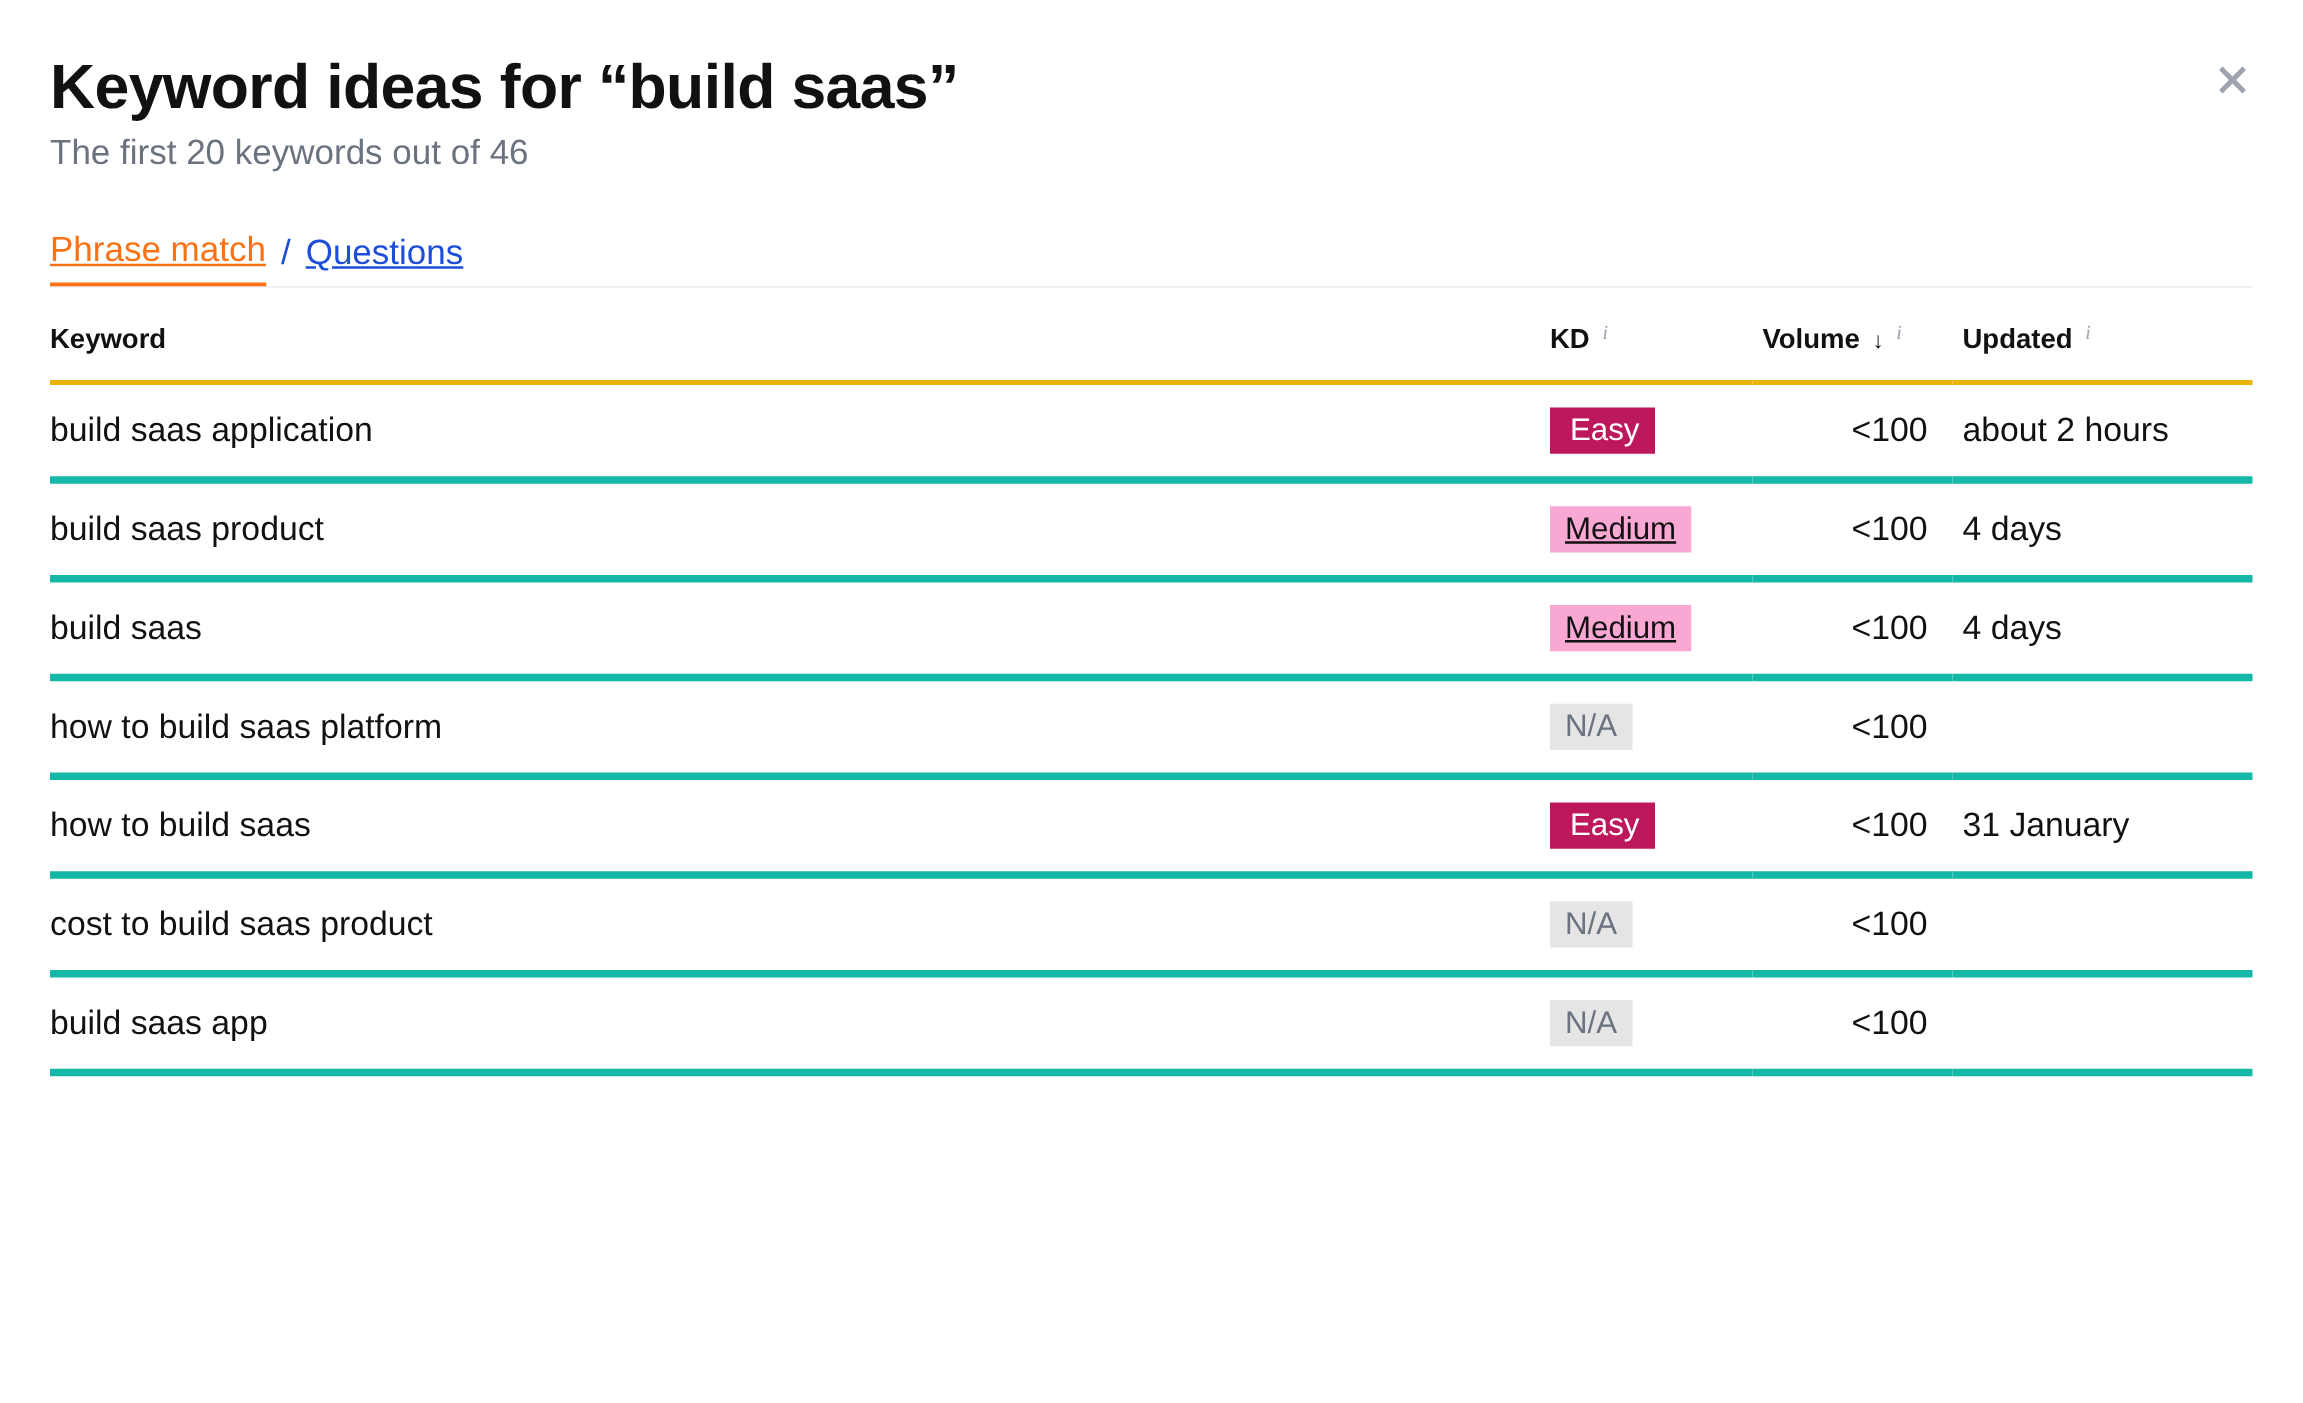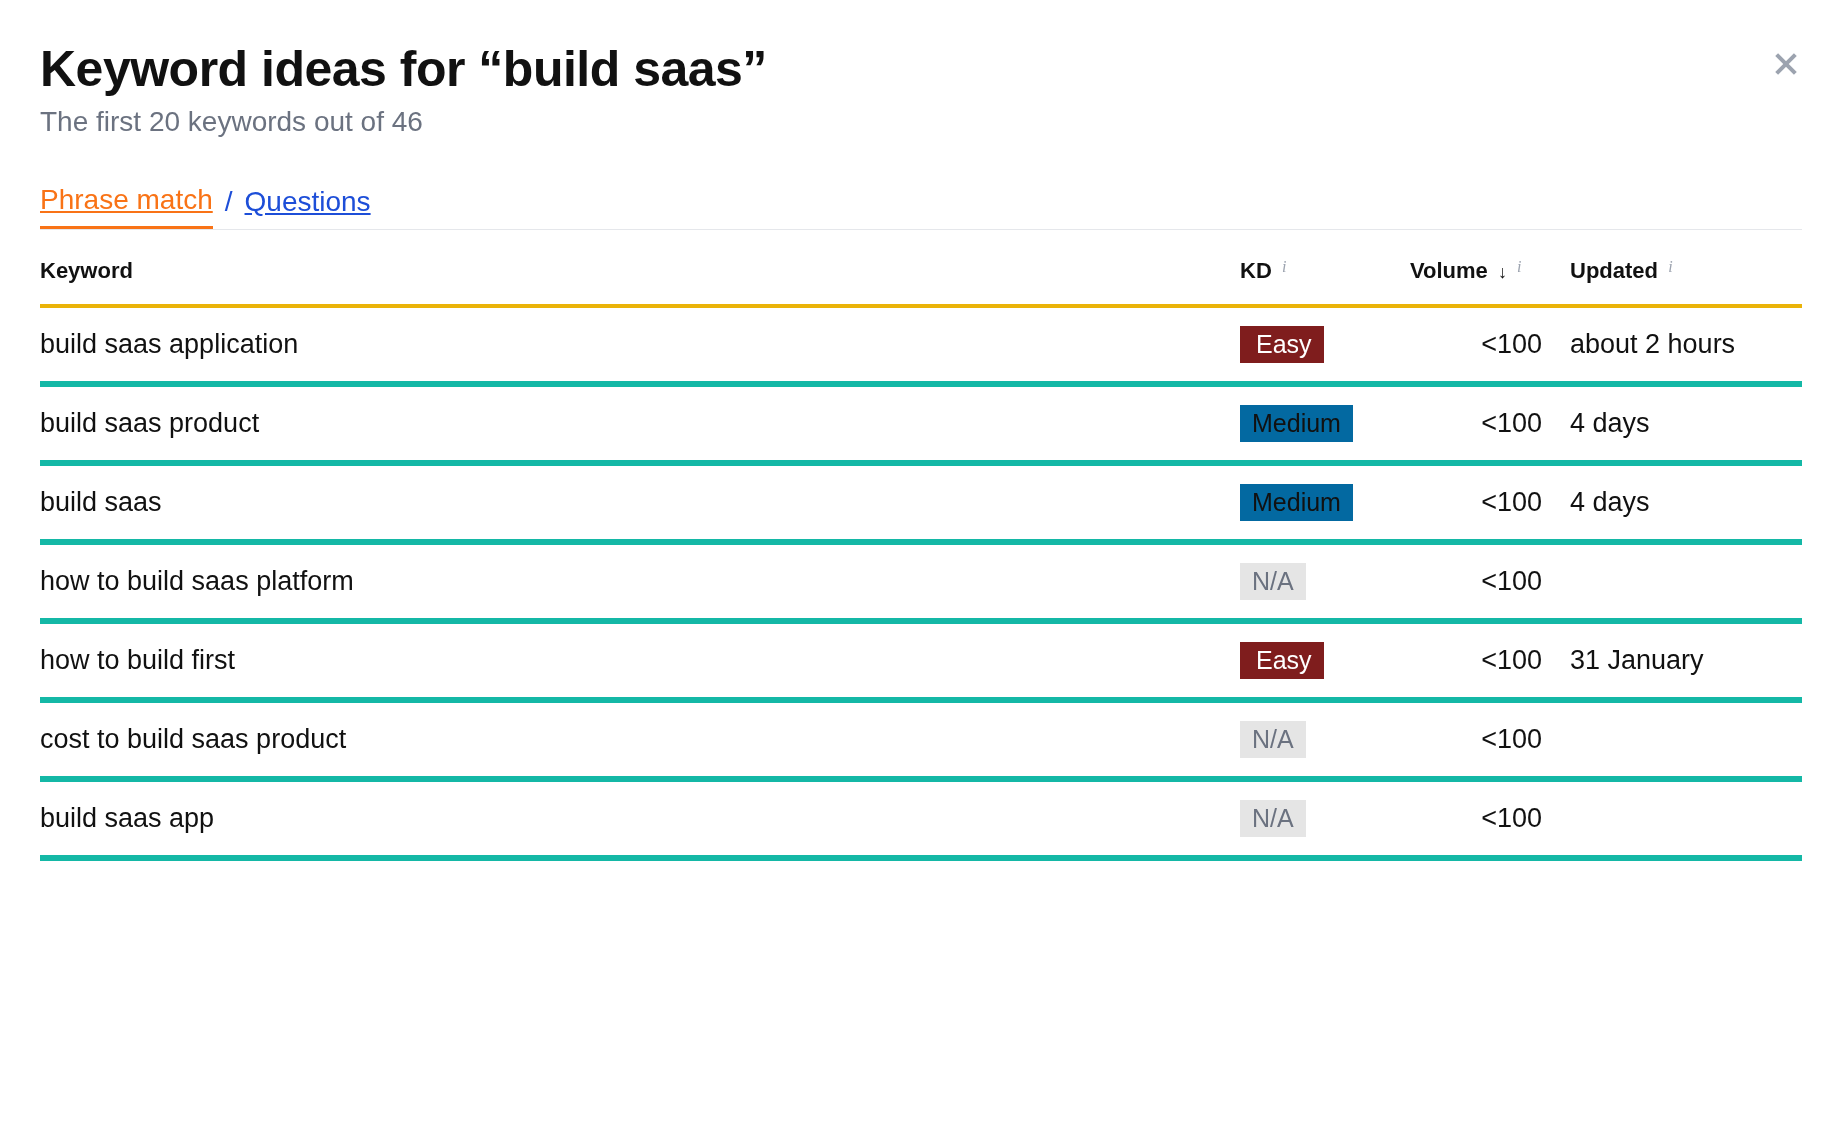--- a/index.html
+++ b/index.html
@@ -108,27 +108,28 @@
     tbody td:first-child {
       padding-left: 0;
     }
     .badge {
       display: inline-block;
       padding: 4px 12px;
       font-size: 25px;
       font-weight: 400;
     }
     .badge-easy {
-      background: #7f1d1d;
+      background: #be185d;
       color: #fff;
       padding-left: 16px;
     }
     .badge-medium {
-      background: #0369a1;
-      color: #111;
+      background: #f9a8d4;
+      color: #111;
+      text-decoration: underline;
     }
     .badge-na {
       background: #e5e5e5;
       color: #6b7280;
     }
     .vol-cell {
       text-align: right;
       padding-right: 20px !important;
     }
   </style>
@@ -194,21 +195,21 @@
         <td class="vol-cell">&lt;100</td>
         <td>4 days</td>
       </tr>
       <tr>
         <td>how to build saas platform</td>
         <td><span class="badge badge-na">N/A</span></td>
         <td class="vol-cell">&lt;100</td>
         <td></td>
       </tr>
       <tr>
-        <td>how to build first</td>
+        <td>how to build saas</td>
         <td><span class="badge badge-easy">Easy</span></td>
         <td class="vol-cell">&lt;100</td>
         <td>31 January</td>
       </tr>
       <tr>
         <td>cost to build saas product</td>
         <td><span class="badge badge-na">N/A</span></td>
         <td class="vol-cell">&lt;100</td>
         <td></td>
       </tr>

